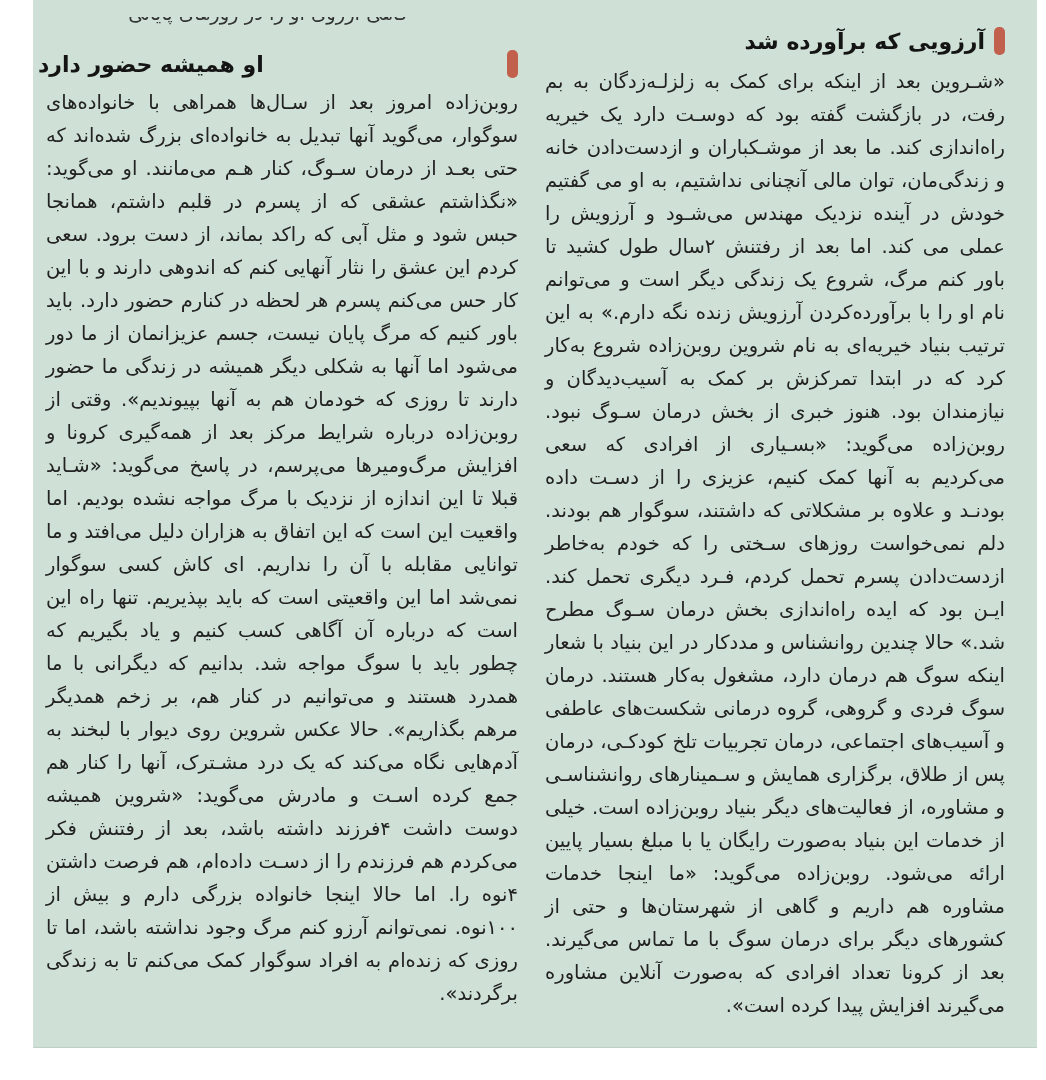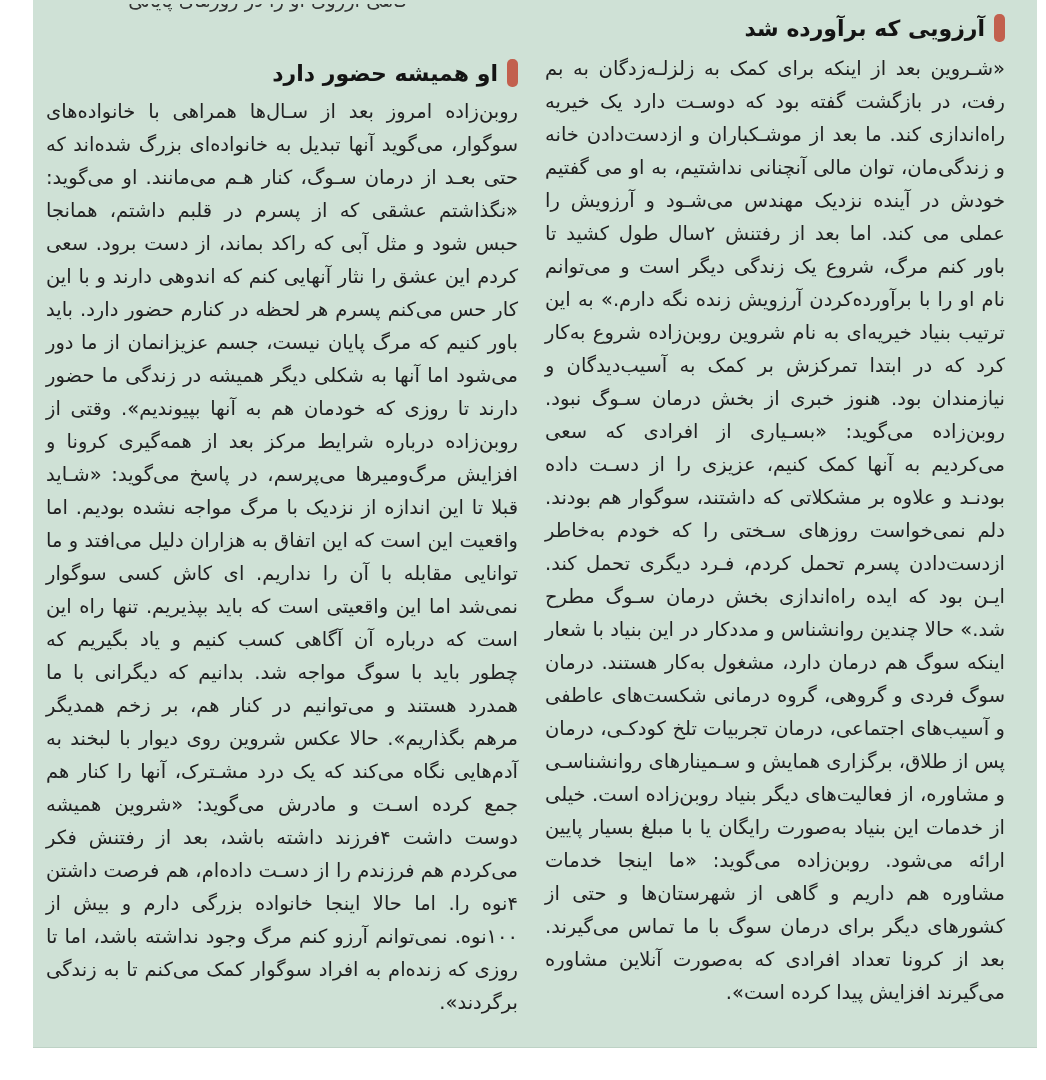--- a/index.html
+++ b/index.html
@@ -20,21 +20,21 @@
     top: 0; left: 33px;
     width: 1004px; height: 1048px;
     background: #cfe1d6;
     border-bottom: 1px solid #bdd2c5;
     direction: rtl;
   }
   .columns {
     display: grid;
     grid-template-columns: 460px 480px; 
     column-gap: 27px;
-    padding: 4px 32px 0 7px;
+    padding: 17px 32px 0 7px;
   }
   .article { color: #1f1f1f; }
   .heading-row {
     display: flex;
     align-items: center;
     gap: 9px;
   }
   .heading-marker {
     flex: 0 0 auto;
     width: 11px; height: 28px;
@@ -65,21 +65,21 @@
   }
   .clipped-line span {
     position: absolute;
     top: -20px;
     right: 110px;
     font-size: 19.5px;
     line-height: 33px;
     white-space: nowrap;
     color: #222222;
   }
-  .article-left .heading-row { margin-top: 42px; }
+  .article-left .heading-row { margin-top: 20px; justify-content: space-between; }
   .article-left .body-text { margin-top: 8px; margin-left: 8px; }
 </style>
 </head>
 <body>
 
 <div class="canvas">
   <div class="panel">
     <div class="columns">
 
       <section class="article article-right">

